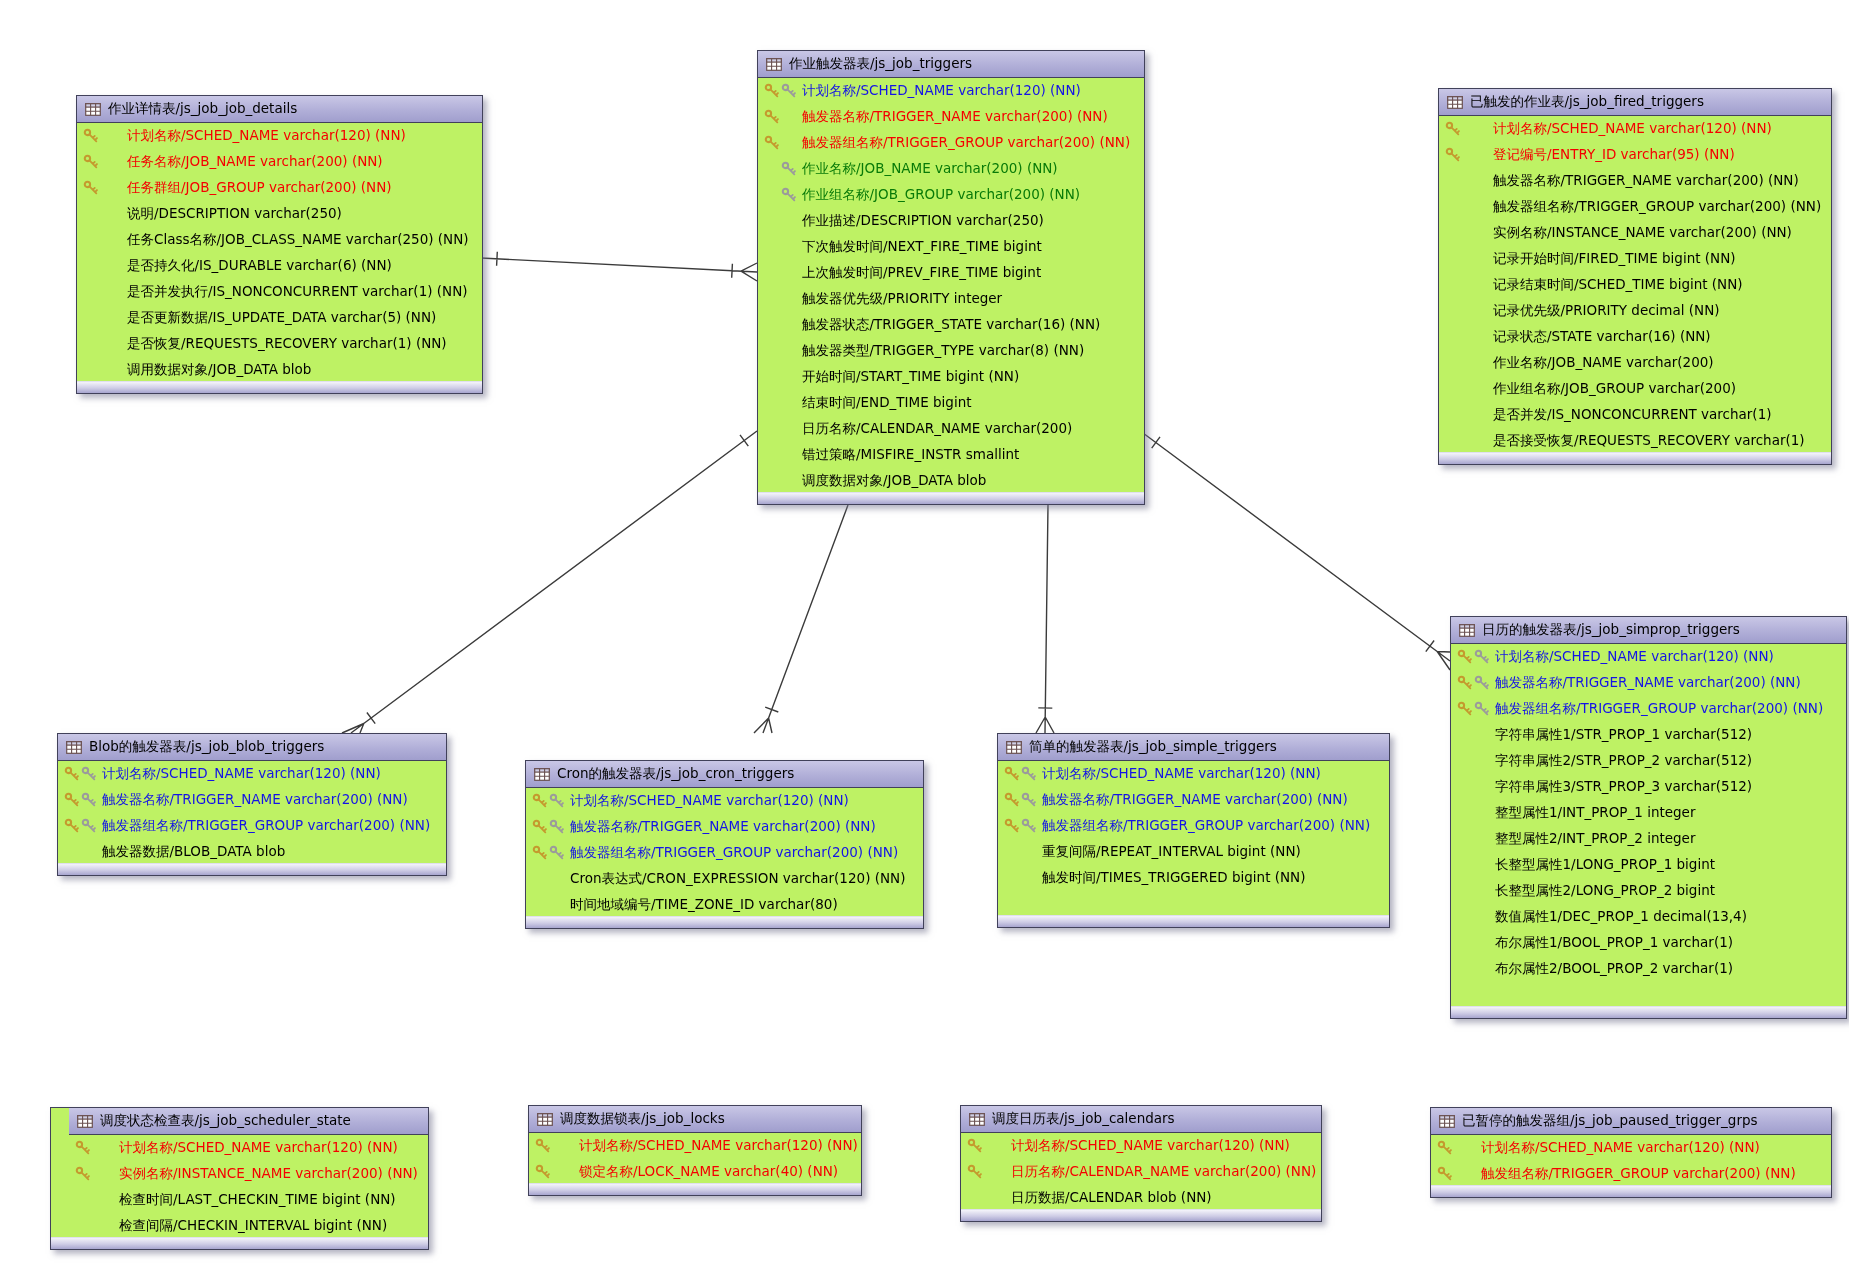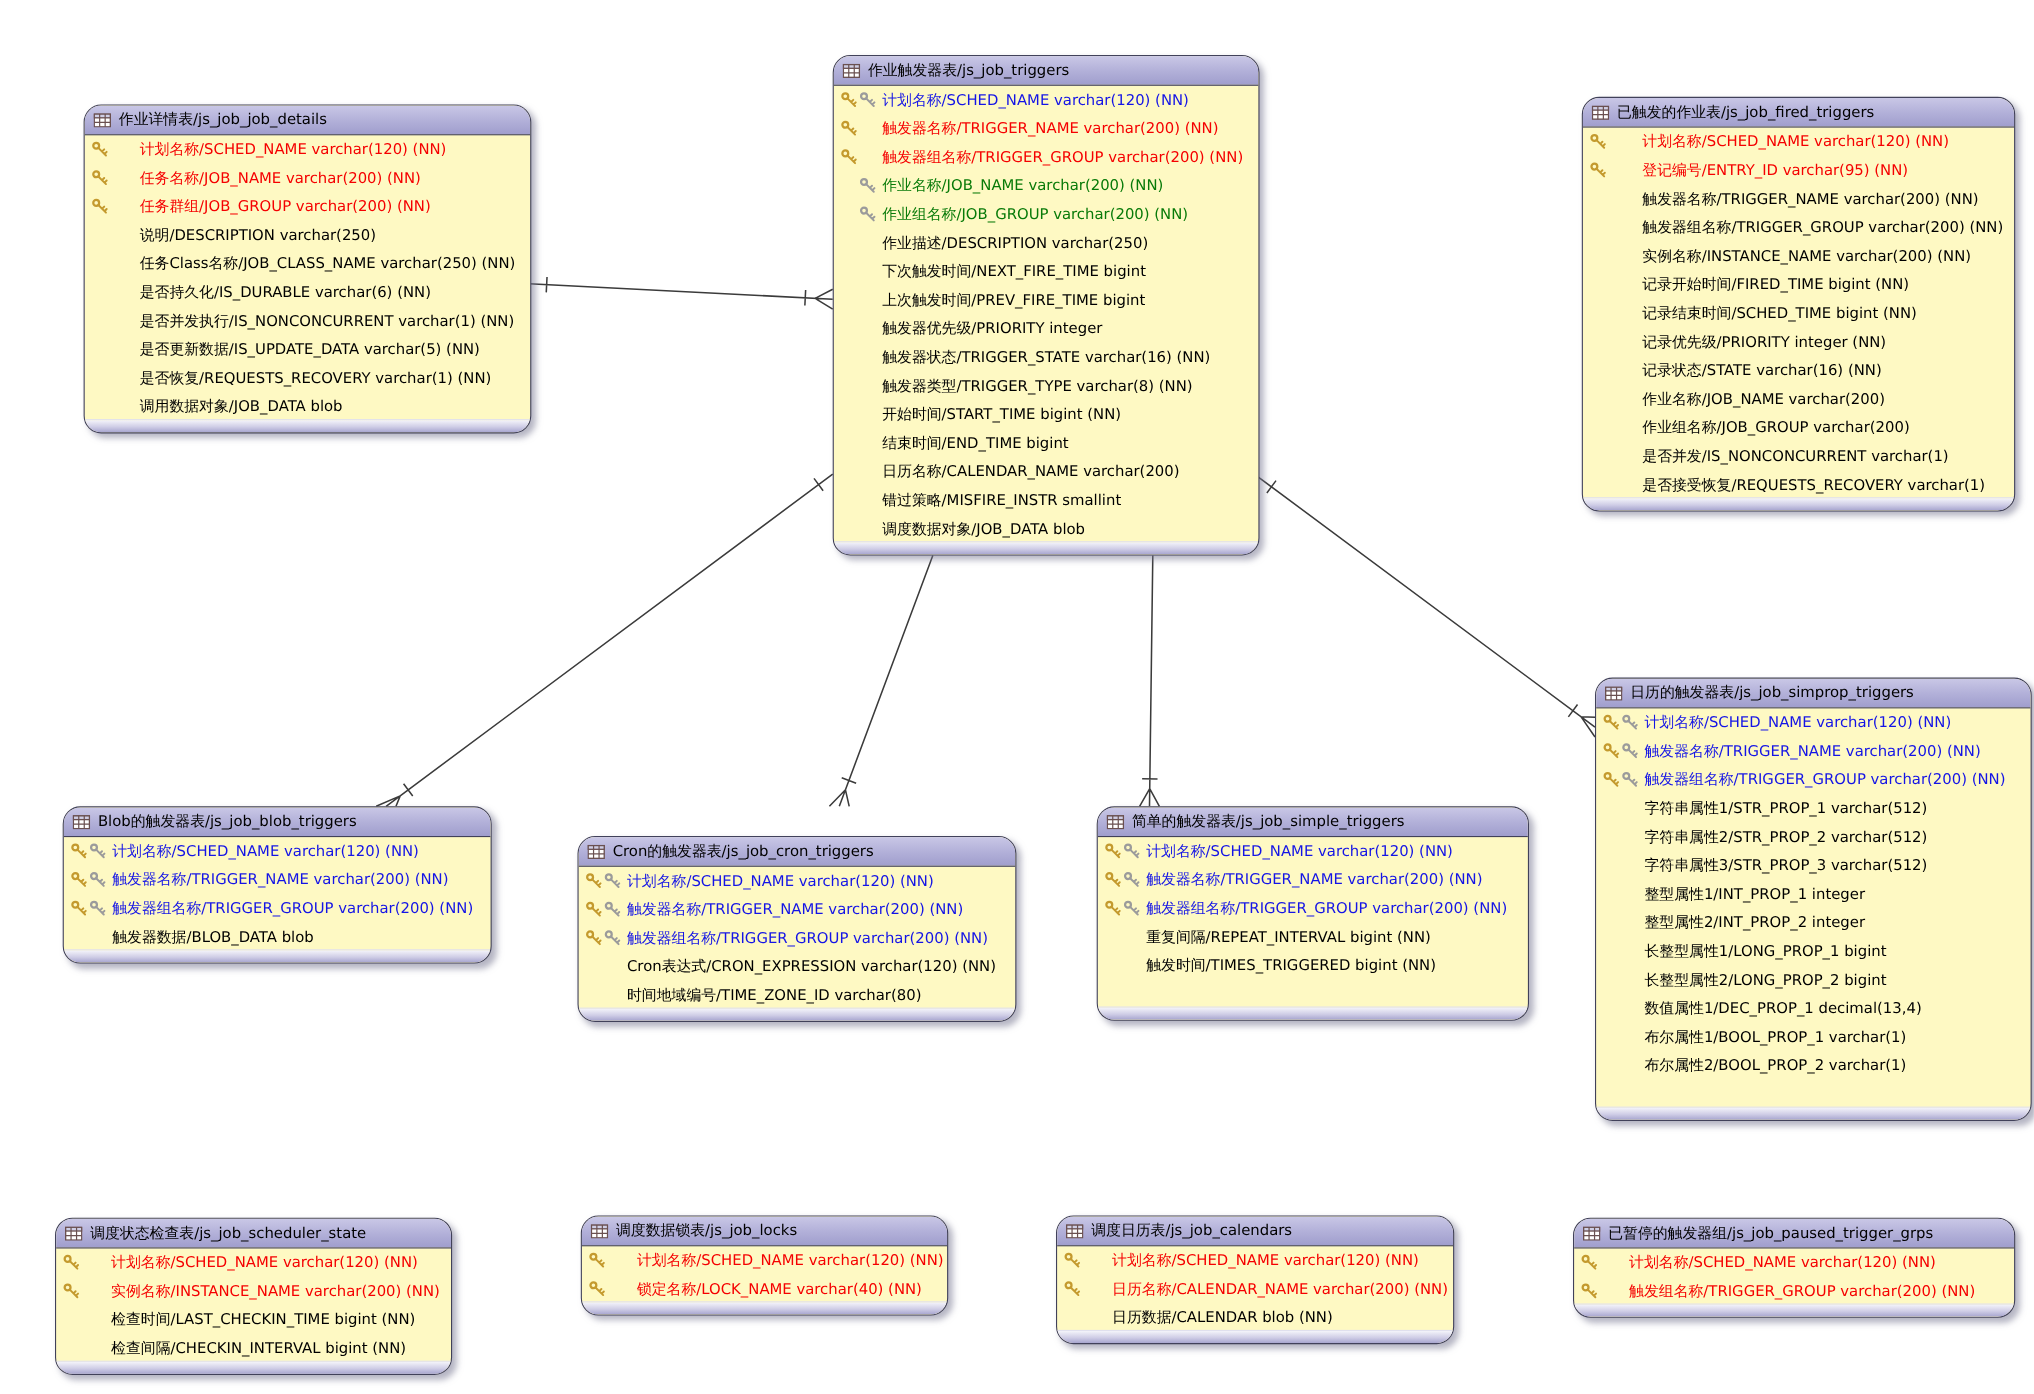--- a/index.html
+++ b/index.html
@@ -4,22 +4,22 @@
 <style>
   html,body{margin:0;padding:0;}
   body{
     width:1849px;height:1267px;position:relative;background:#ffffff;
     font-family:"DejaVu Sans","Liberation Sans",sans-serif;
     overflow:hidden;
   }
   #diagram{position:absolute;left:0;top:0;width:1849px;height:1267px;}
   #lines{position:absolute;left:0;top:0;width:1849px;height:1267px;pointer-events:none;}
   .table{
-    position:absolute;background:#fef9c3;
-    border:1.6px solid #41415a;border-radius:16px;
+    position:absolute;background:#bef264;
+    border:1.6px solid #41415a;border-radius:0;
     box-shadow:4px 4px 6px rgba(120,120,145,.55);
     overflow:hidden;box-sizing:content-box;
   }
   .hdr{
     height:26px;display:flex;align-items:center;gap:7px;padding:0 8px;
     background:linear-gradient(#c9c7e6 0%,#b1afd8 55%,#a09ecd 100%);
     border-bottom:1.6px solid #41415a;
     font-size:13.5px;color:#000;white-space:nowrap;
   }
   .tbl-icon{flex:0 0 auto;}
@@ -229,21 +229,21 @@
         <div class="row">
           <span class="txt" style="left:54px;color:#000000">实例名称/INSTANCE_NAME varchar(200) (NN)</span>
         </div>
         <div class="row">
           <span class="txt" style="left:54px;color:#000000">记录开始时间/FIRED_TIME bigint (NN)</span>
         </div>
         <div class="row">
           <span class="txt" style="left:54px;color:#000000">记录结束时间/SCHED_TIME bigint (NN)</span>
         </div>
         <div class="row">
-          <span class="txt" style="left:54px;color:#000000">记录优先级/PRIORITY integer (NN)</span>
+          <span class="txt" style="left:54px;color:#000000">记录优先级/PRIORITY decimal (NN)</span>
         </div>
         <div class="row">
           <span class="txt" style="left:54px;color:#000000">记录状态/STATE varchar(16) (NN)</span>
         </div>
         <div class="row">
           <span class="txt" style="left:54px;color:#000000">作业名称/JOB_NAME varchar(200)</span>
         </div>
         <div class="row">
           <span class="txt" style="left:54px;color:#000000">作业组名称/JOB_GROUP varchar(200)</span>
         </div>
@@ -478,21 +478,21 @@
         </div>
         <div class="row">
           <span class="txt" style="left:44px;color:#000000">重复间隔/REPEAT_INTERVAL bigint (NN)</span>
         </div>
         <div class="row">
           <span class="txt" style="left:44px;color:#000000">触发时间/TIMES_TRIGGERED bigint (NN)</span>
         </div>
       </div>
     <div class="strip"></div>
   </div>
-    <div class="table" style="left: 50px; top: 1107px; width: 359px; height: 141px;">
+    <div class="table" style="left: 50px; top: 1107px; width: 359px; height: 141px; padding-left: 18px;">
     <div class="hdr">
       <svg class="tbl-icon" width="16" height="13" viewBox="0 0 16 13">
         <rect x="0.7" y="0.7" width="14.6" height="11.6" fill="#ffffff" stroke="#6a5050" stroke-width="1.2"></rect>
         <rect x="0.7" y="0.7" width="14.6" height="3.4" fill="#cfcfe6" stroke="#6a5050" stroke-width="1.2"></rect>
         <path d="M5.6 0.7 V12.3 M10.6 0.7 V12.3 M0.7 8.2 H15.3" stroke="#6a5050" stroke-width="1.1" fill="none"></path>
       </svg>
       <span class="title">调度状态检查表/js_job_scheduler_state</span>
     </div>
     <div class="rows">
         <div class="row">

